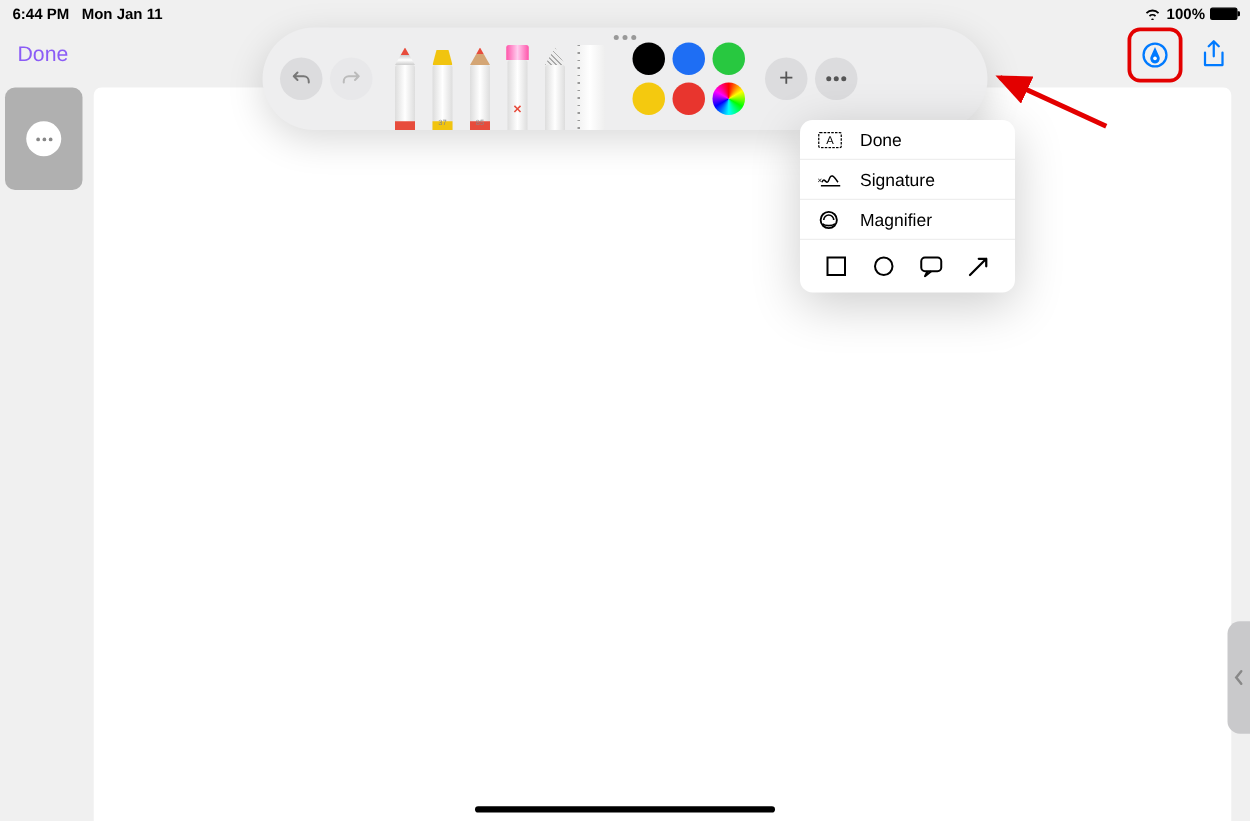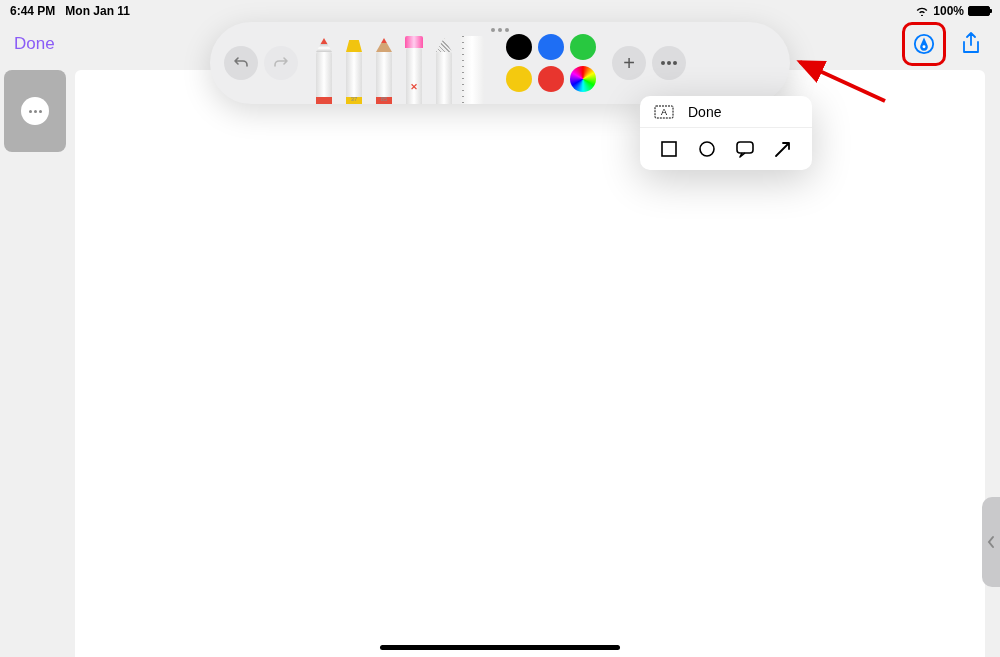--- a/index.html
+++ b/index.html
@@ -178,20 +178,39 @@
 <div class="popover">
   <div class="pop-item">
     <span class="pop-icon">
         <svg width="20" height="14" viewBox="0 0 20 14">
           <rect x="1" y="1" width="18" height="12" rx="1" fill="none" stroke="#000" stroke-dasharray="2 1"></rect>
           <text x="10" y="10" font-size="9" text-anchor="middle" font-family="sans-serif">A</text>
         </svg>
       </span>
     <span>Done</span>
   </div>
+  <div class="pop-item">
+    <span class="pop-icon">
+        <svg width="22" height="14" viewBox="0 0 22 14">
+          <text x="0" y="10" font-size="7">×</text>
+          <path d="M4 9 C6 3,8 13,10 7 S14 3,18 9 M3 12h17" fill="none" stroke="#000" stroke-width="1.3"></path>
+        </svg>
+      </span>
+    <span>Signature</span>
+  </div>
+  <div class="pop-item" style="border-bottom:1px solid #eee">
+    <span class="pop-icon">
+        <svg width="20" height="16" viewBox="0 0 20 16">
+          <circle cx="9" cy="8" r="6.5" fill="none" stroke="#000" stroke-width="1.5"></circle>
+          <path d="M5 8a4 4 0 018 0" fill="none" stroke="#000" stroke-width="1.3"></path>
+          <path d="M4 11c2 2 8 2 10 0" fill="none" stroke="#000" stroke-width="1.3"></path>
+        </svg>
+      </span>
+    <span>Magnifier</span>
+  </div>
   <div class="pop-shapes">
     <div class="shape-btn">
         <svg width="18" height="18">
           <rect x="2" y="2" width="14" height="14" fill="none" stroke="#000" stroke-width="1.6"></rect>
         </svg>
       </div>
     <div class="shape-btn">
         <svg width="18" height="18">
           <circle cx="9" cy="9" r="7" fill="none" stroke="#000" stroke-width="1.6"></circle>
         </svg>

